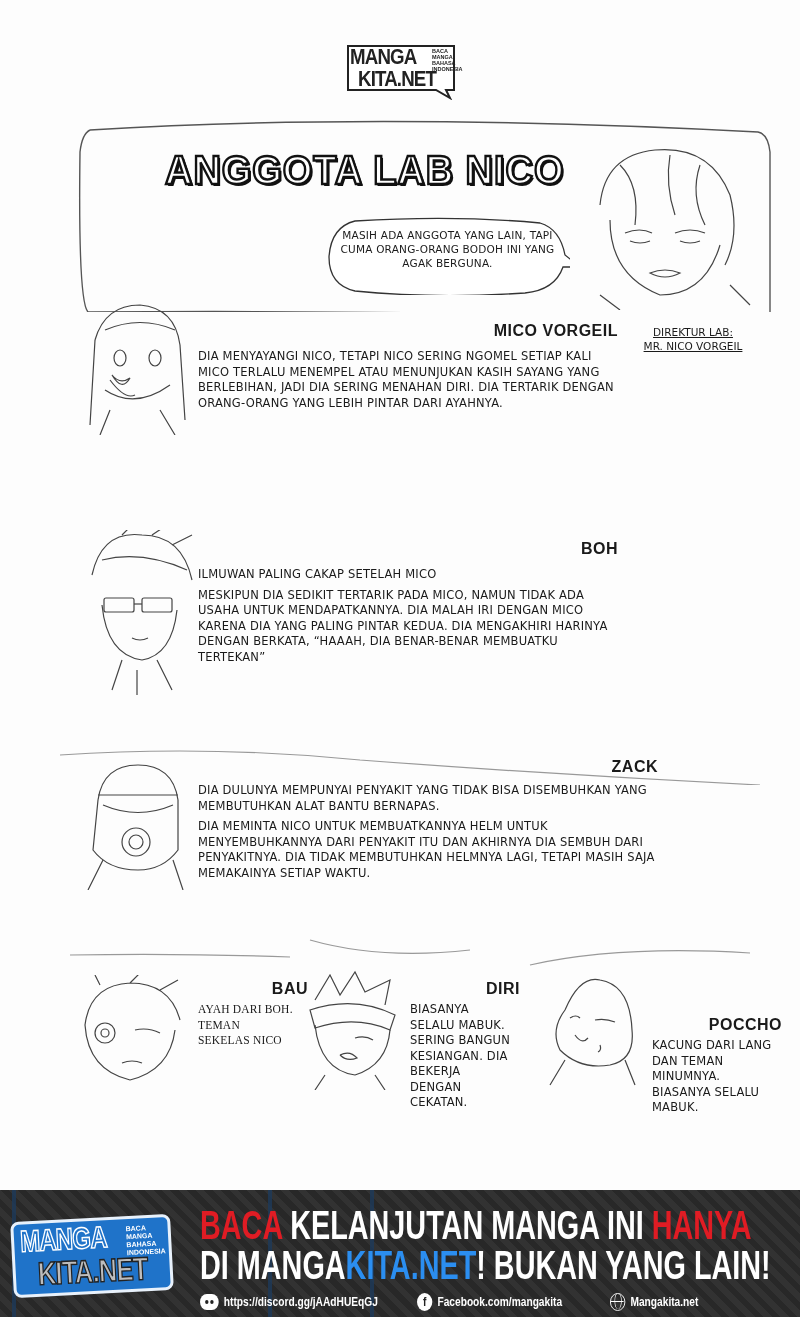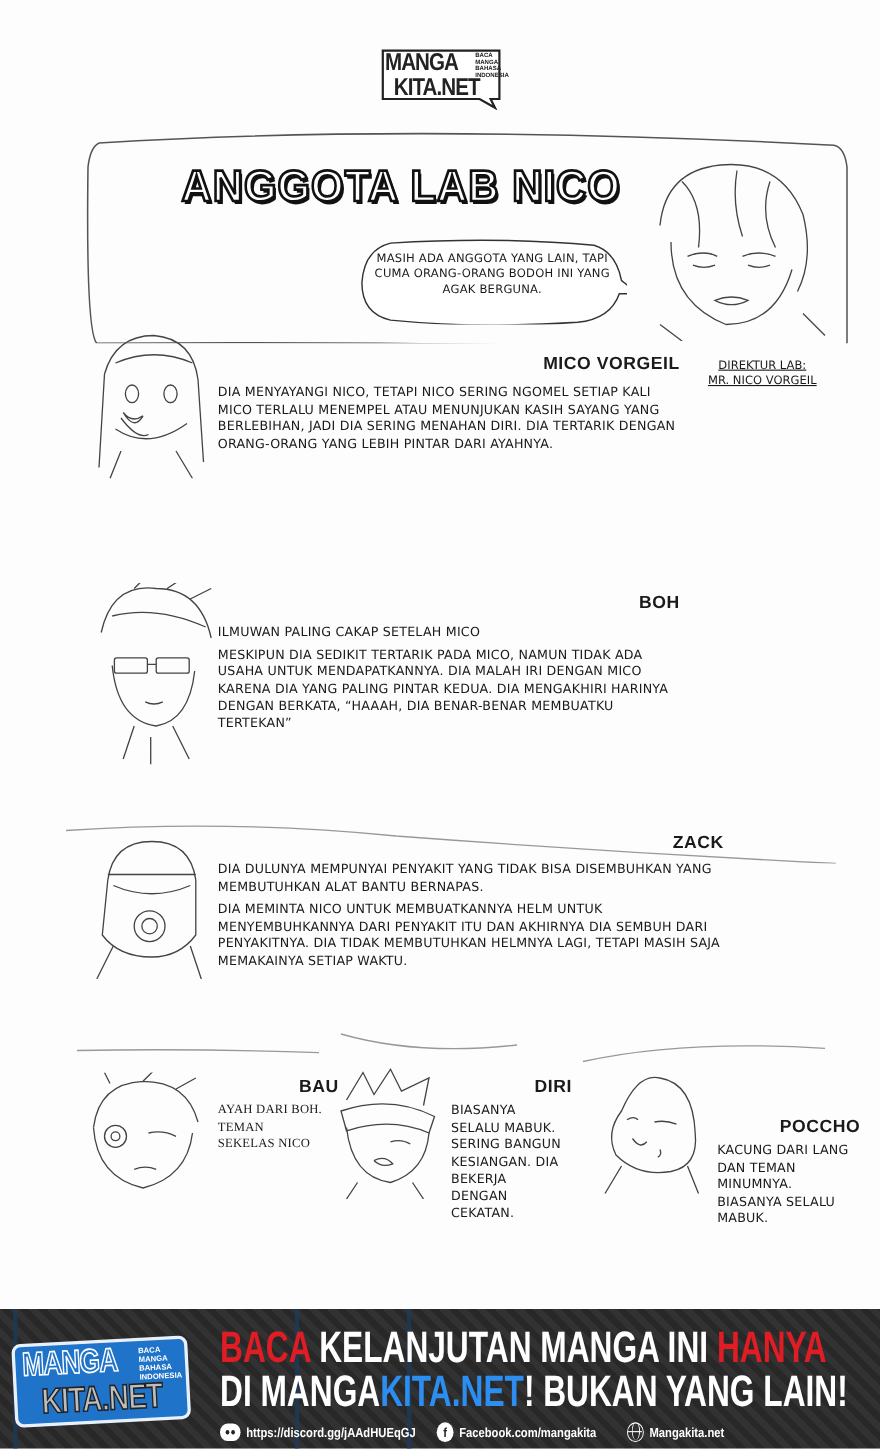--- a/index.html
+++ b/index.html
@@ -37,21 +37,21 @@
   .banner-logo { left: 12px; top: 1218px; width: 170px; height: 86px; }
   .blogo-box { position:absolute; left:0; top:0; width:160px; height:76px; background:#1f73c9; border:3px solid #e8f1fb; border-radius:8px; transform: rotate(-3deg); }
   .blogo-m { position:absolute; left:6px; top:2px; font:900 30px/30px "Liberation Sans", sans-serif; color:#1f73c9; -webkit-text-stroke:1.5px #fff; letter-spacing:-1px; transform: scaleX(0.8); transform-origin:left; }
   .blogo-k { position:absolute; left:22px; top:34px; font:900 32px/32px "Liberation Sans", sans-serif; color:#bdbdbd; -webkit-text-stroke:1.5px #222; letter-spacing:-1px; transform: scaleX(0.8); transform-origin:left; }
   .blogo-s { position:absolute; left:112px; top:6px; font:700 7px/8px "Liberation Sans", sans-serif; color:#fff; width:48px; }
   .banner-line1, .banner-line2 { font: 900 40px/42px "Liberation Sans", sans-serif; color: #fff; transform: scaleX(0.72); transform-origin: left; letter-spacing: 0px; white-space: nowrap; }
   .banner-line1 { left: 200px; top: 1204px; }
   .banner-line2 { left: 200px; top: 1244px; }
   .red { color: #e01c24; }
   .blue { color: #2b8ef0; }
-  .banner-links { left: 200px; top: 1292px; width: 600px; height: 20px; display:flex; align-items:center; gap: 8px;
+  .banner-links { left: 200px; top: 1292px; width: 600px; height: 20px; display:flex; align-items:center; gap: 28px;
                   font: 700 12px/16px "Liberation Sans", sans-serif; color:#fff; }
   .link-item { display:flex; align-items:center; gap:6px; white-space:nowrap; transform: scaleX(0.85); transform-origin:left; }
   .icon-circle { width:18px; height:18px; border-radius:50%; background:#fff; color:#222; display:flex; align-items:center; justify-content:center; font: 900 12px/12px "Liberation Sans", sans-serif; }
   .icon-discord { width:22px; height:16px; border-radius:8px; background:#fff; position:relative; }
   .icon-discord::before, .icon-discord::after { content:""; position:absolute; top:6px; width:4px; height:4px; border-radius:50%; background:#222; }
   .icon-discord::before { left:6px; } .icon-discord::after { right:6px; }
   .icon-globe { width:18px; height:18px; border-radius:50%; border:1.5px solid #fff; position:relative; }
   .icon-globe::before { content:""; position:absolute; left:4px; top:-1px; width:7px; height:16px; border-left:1.2px solid #fff; border-right:1.2px solid #fff; border-radius:50%; }
   .icon-globe::after { content:""; position:absolute; left:0; top:7px; width:15px; height:1.2px; background:#fff; }
 </style>

